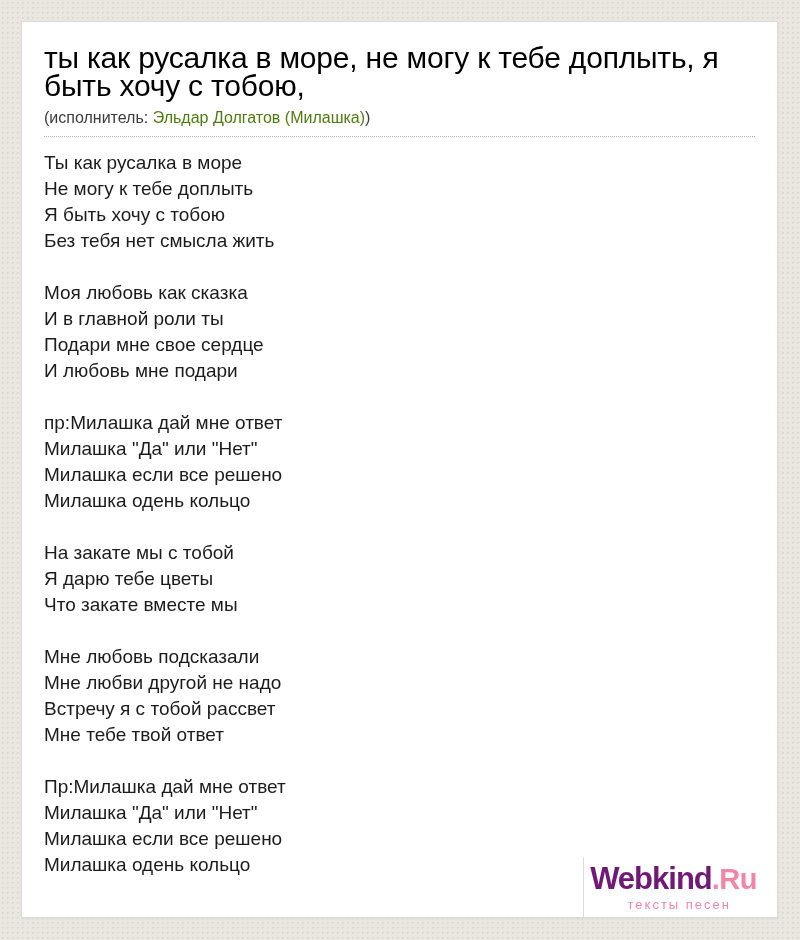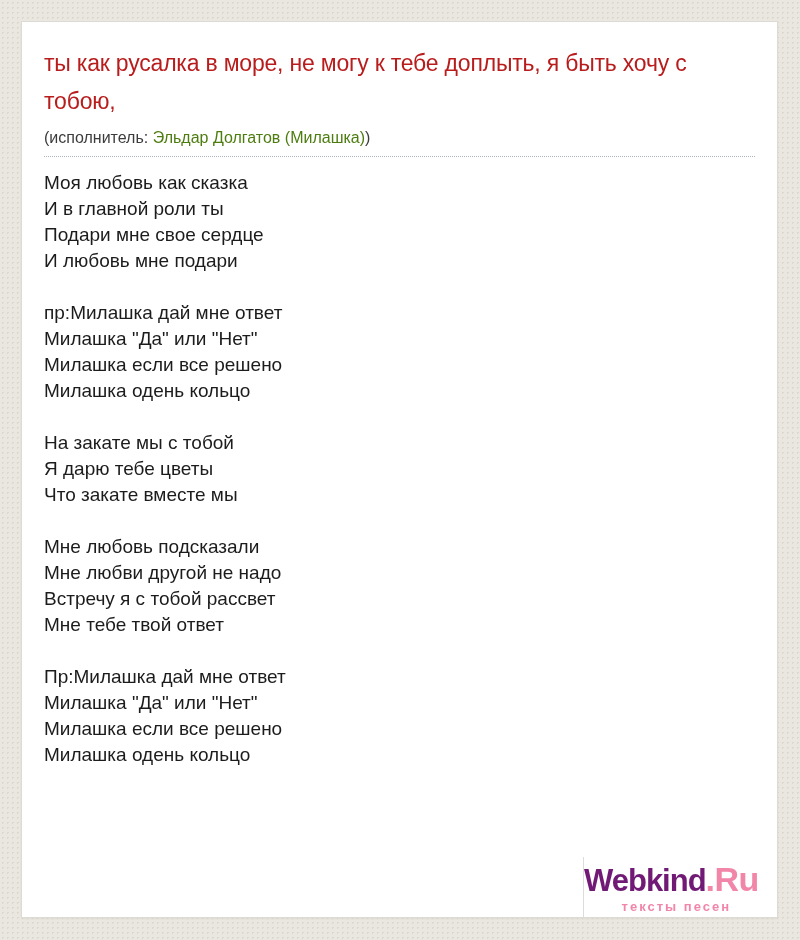--- a/index.html
+++ b/index.html
@@ -23,24 +23,24 @@
     width: 757px;
     height: 897px;
     background: #ffffff;
     border: 1px solid #dedbd5;
     box-sizing: border-box;
     padding: 20px 22px 0 22px;
     box-shadow: 0 1px 2px rgba(0,0,0,0.05);
   }
   .song-title {
     margin: 2px 0 9px 0;
-    font-size: 23px;
-    line-height: 38px;
+    font-size: 30px;
+    line-height: 28px;
     font-weight: 400;
-    color: #b91c1c;
+    color: #000000;
     max-width: 716px;
     letter-spacing: -0.2px;
   }
   .artist-row {
     font-size: 16px;
     color: #3c3c3c;
     padding-bottom: 9px;
     border-bottom: 1px dotted #a9b5bc;
     white-space: nowrap;
   }
@@ -82,43 +82,49 @@
     line-height: 30px;
   }
   .logo-main {
     font-weight: 700;
     font-size: 31px;
     color: #701a75;
     letter-spacing: -1px;
   }
   .logo-suffix {
     font-weight: 700;
-    font-size: 34px;
+    font-size: 29px;
     color: #f186a8;
     letter-spacing: -0.5px;
   }
   .logo-tagline {
-    font-weight: 700;
+    font-weight: 400;
     font-size: 13px;
     color: #f186a8;
     letter-spacing: 2px;
     margin: -2px 26px 0 0;
   }
 </style>
 </head>
 <body>
 
 <div class="card">
 
   <h1 class="song-title">ты как русалка в море, не могу к тебе доплыть, я быть хочу с тобою,</h1>
 
   <div class="artist-row"><span>(исполнитель: </span><span class="artist-link">Эльдар Долгатов (Милашка)</span><span>)</span></div>
 
   <div class="lyrics">
 
+    <div class="verse">
+      <div class="lyric-line">Ты как русалка в море</div>
+      <div class="lyric-line">Не могу к тебе доплыть</div>
+      <div class="lyric-line">Я быть хочу с тобою</div>
+      <div class="lyric-line">Без тебя нет смысла жить</div>
+    </div>
 
     <div class="verse">
       <div class="lyric-line">Моя любовь как сказка</div>
       <div class="lyric-line">И в главной роли ты</div>
       <div class="lyric-line">Подари мне свое сердце</div>
       <div class="lyric-line">И любовь мне подари</div>
     </div>
 
     <div class="verse">
       <div class="lyric-line">пр:Милашка дай мне ответ</div>

